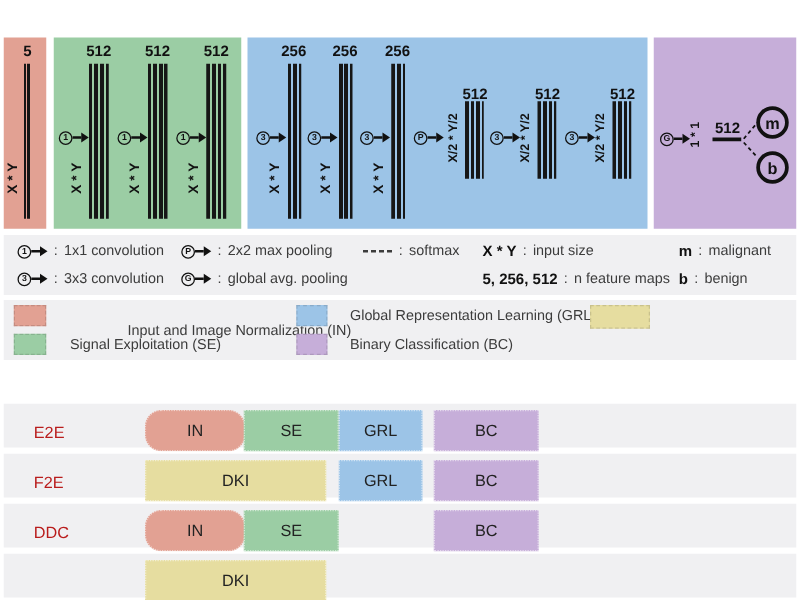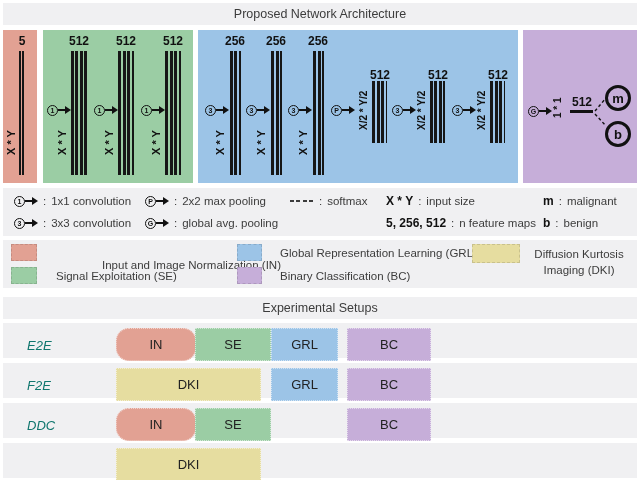--- a/index.html
+++ b/index.html
@@ -50,38 +50,35 @@
     background:repeating-linear-gradient(90deg,#3c3c3c 0 4px,transparent 4px 6.5px);}
   .swatch{position:absolute;box-sizing:border-box;border:1px dashed rgba(0,0,0,0.12);}
   .sw-label{position:absolute;display:flex;align-items:center;height:17px;
     font-size:11.5px;color:#3c3c3c;white-space:nowrap;}
   .dki-label{position:absolute;width:110px;text-align:center;font-size:11.5px;
     color:#3c3c3c;line-height:16px;}
   
   .setup-row{position:absolute;left:3px;width:634px;height:35px;
     background:var(--c-bar,#f0f0f2);overflow:visible;}
   .row-label{position:absolute;left:24px;top:0;height:44px;display:flex;
-    align-items:center;font-size:13px;color:#0f766e;font-style:italic;}
+    align-items:center;font-size:13px;color:#b91c1c;}
   .chip{position:absolute;top:5px;height:33px;display:flex;align-items:center;
     justify-content:center;font-size:13px;color:#222;box-sizing:border-box;
     border:1px dotted rgba(255,255,255,0.55);}
   .chip-in{left:113px;width:80px;background:var(--c-in,#e2a193);border-radius:13px;}
   .chip-se{left:192px;width:76px;background:var(--c-se,#9bcda4);}
   .chip-grl{left:268px;width:67px;background:var(--c-grl,#9cc4e7);}
   .chip-bc{left:344px;width:84px;background:var(--c-bc,#c6aed9);}
   .chip-dki{left:113px;width:145px;background:var(--c-dki,#e6dda0);}
 </style>
 </head>
 <body>
 
 <div id="canvas">
 
-  <div class="bar bar-title" style="left:3px;top:3px;width:634px;height:22px;">
-    <span>Proposed Network Architecture</span>
-  </div>
 
   <div class="blk blk-in">
     <div class="nlabel" style="left:4px;">5</div>
     <div class="inbar"></div>
     <div class="vlabel" style="left:1px;top:96px;height:34px;width:13px;">X * Y</div>
   </div>
 
   <div class="blk blk-se">
     <div class="op" style="left:4px;top:74px;">
       <span class="op-c">1</span>
@@ -257,29 +254,22 @@
   <div class="bar" style="left:3px;top:240px;width:634px;height:48px;">
     <div class="swatch" style="left:8px;top:4px;width:26px;height:17px;background:var(--c-in,#e2a193);"></div>
     <div class="sw-label" style="left:53px;top:16px;margin-left:46px;">Input and Image Normalization (IN)</div>
     <div class="swatch" style="left:8px;top:27px;width:26px;height:17px;background:var(--c-se,#9bcda4);"></div>
     <div class="sw-label" style="left:53px;top:27px;">Signal Exploitation (SE)</div>
     <div class="swatch" style="left:234px;top:4px;width:25px;height:17px;background:var(--c-grl,#9cc4e7);"></div>
     <div class="sw-label" style="left:277px;top:4px;">Global Representation Learning (GRL)</div>
     <div class="swatch" style="left:234px;top:27px;width:25px;height:17px;background:var(--c-bc,#c6aed9);"></div>
     <div class="sw-label" style="left:277px;top:27px;">Binary Classification (BC)</div>
     <div class="swatch" style="left:469px;top:4px;width:48px;height:19px;background:var(--c-dki,#e6dda0);"></div>
-    <div class="dki-label" style="left:521px;top:6px;">
-      <div>Diffusion Kurtosis</div>
-      <div>Imaging (DKI)</div>
-    </div>
-  </div>
-
-  <div class="bar bar-title" style="left:3px;top:297px;width:634px;height:22px;">
-    <span>Experimental Setups</span>
-  </div>
+  </div>
+
 
   <div class="setup-row" style="top:323px;">
     <div class="row-label">E2E</div>
     <div class="chip chip-in">IN</div>
     <div class="chip chip-se">SE</div>
     <div class="chip chip-grl">GRL</div>
     <div class="chip chip-bc">BC</div>
   </div>
 
   <div class="setup-row" style="top:363px;">

